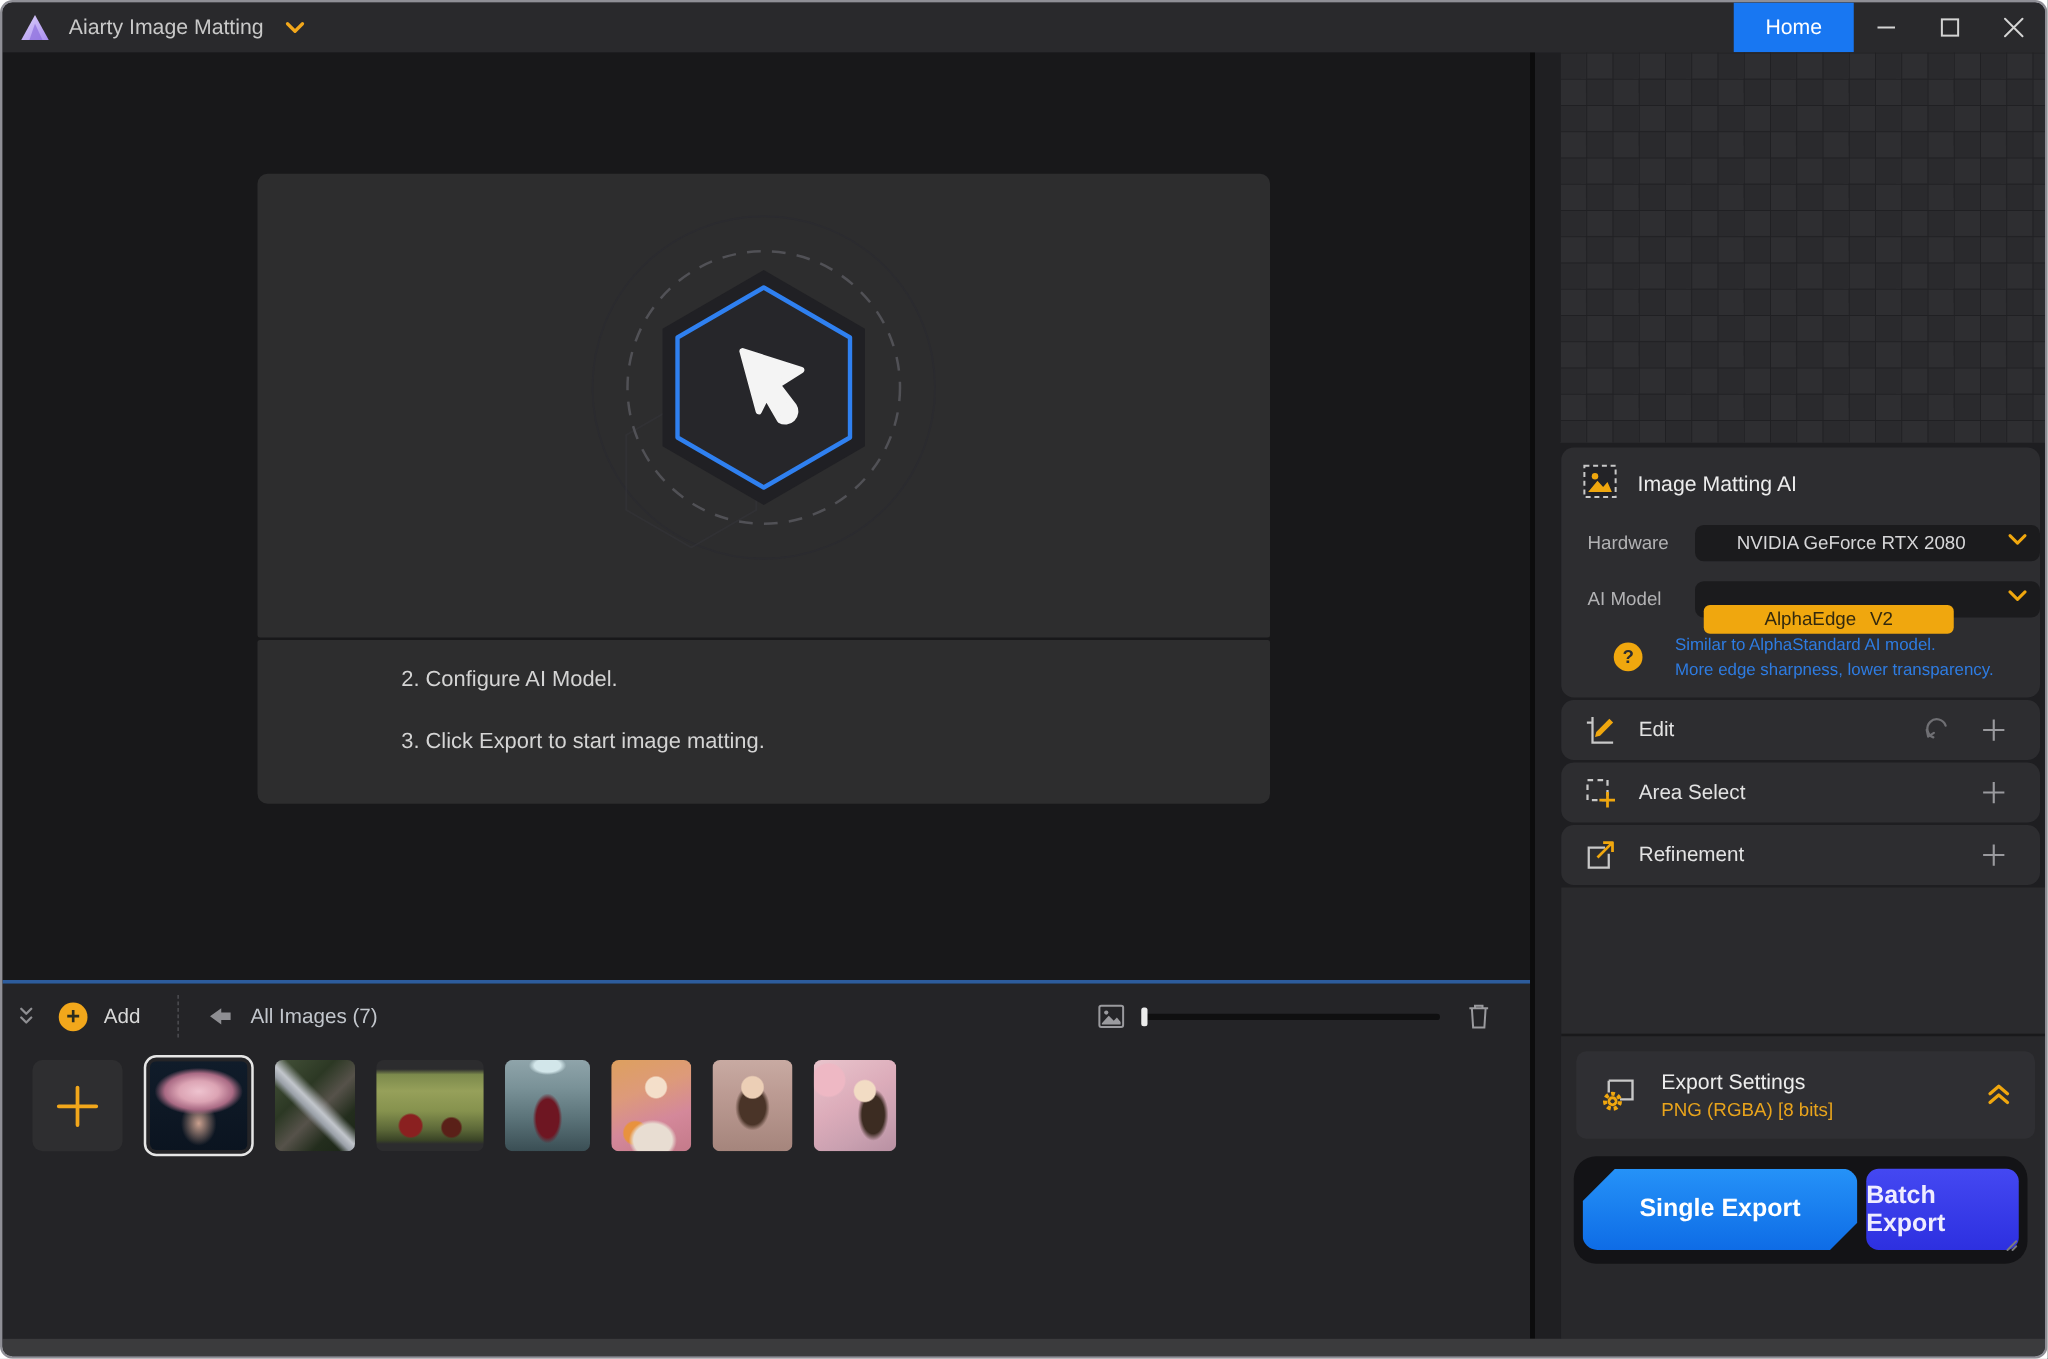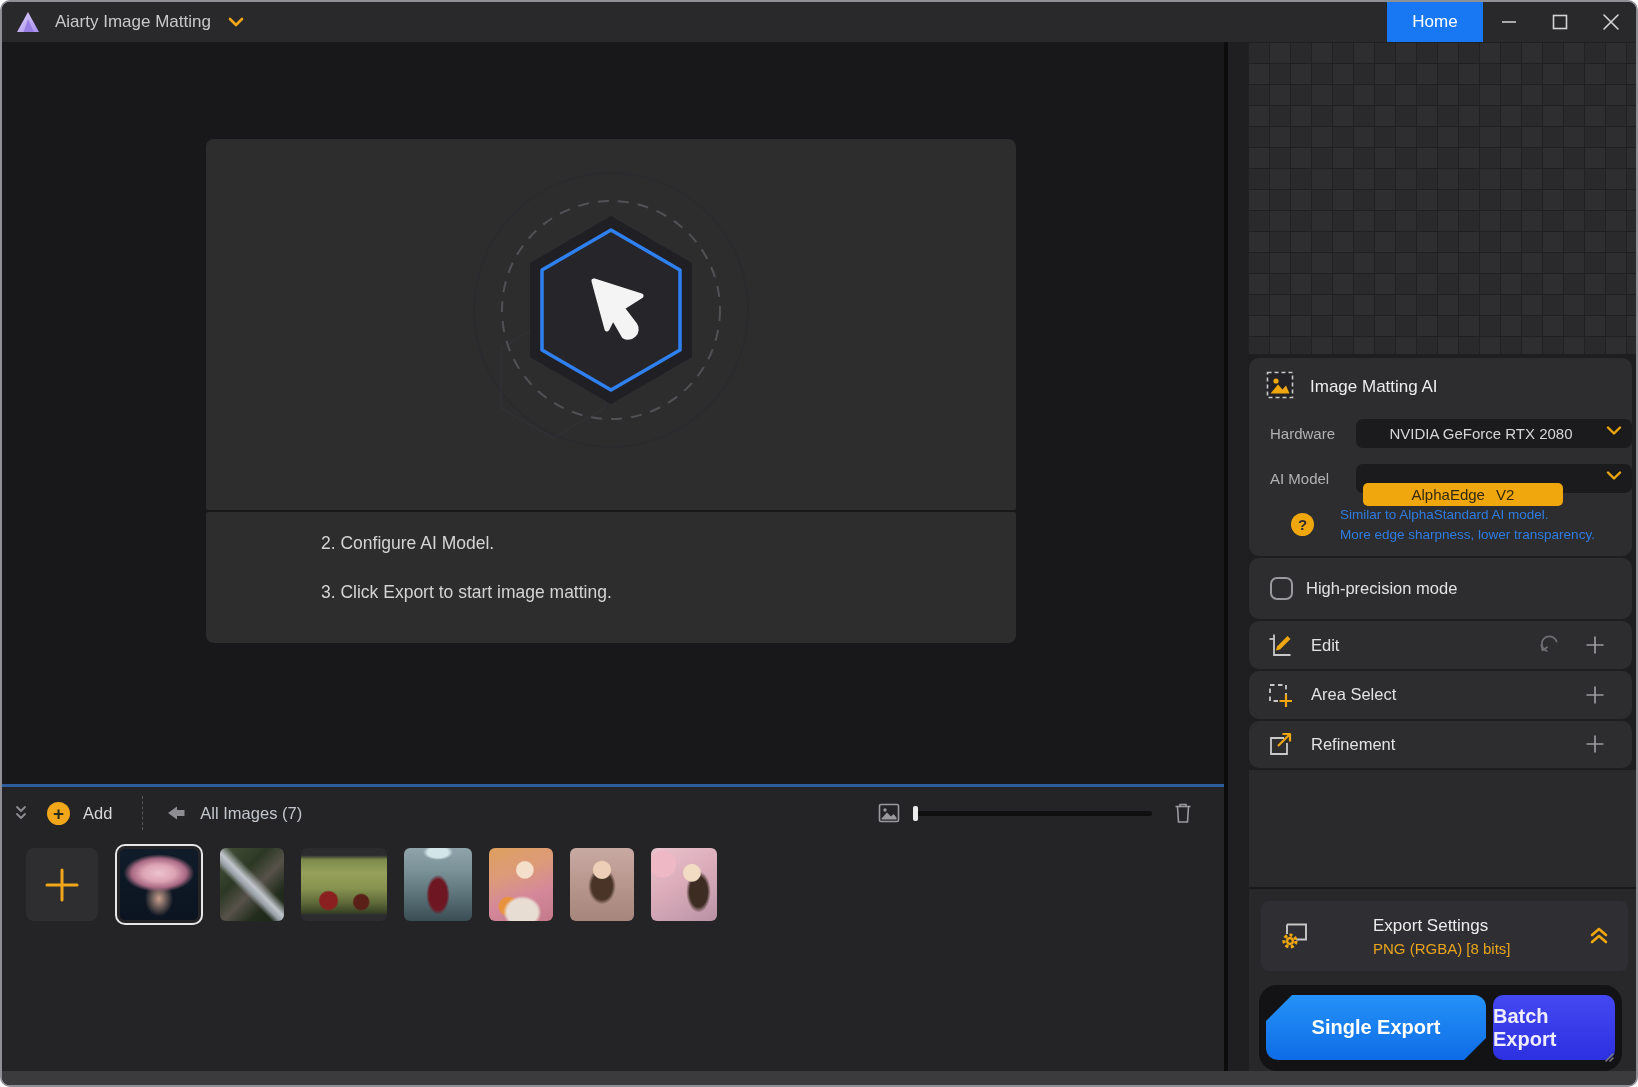--- a/index.html
+++ b/index.html
@@ -115,21 +115,21 @@
   .precision-label{margin-left:13px;font-size:16.5px;color:#e2e2e2;}
   .tool-row{height:48px;display:flex;align-items:center;cursor:pointer;}
   .tool-icon{margin-left:17px;display:flex;}
   .tool-label{margin-left:17px;font-size:16.5px;color:#e2e2e2;}
   .tool-right{margin-left:auto;margin-right:26px;display:flex;align-items:center;gap:22px;}
   .icon-btn{display:flex;cursor:pointer;}
 
   .panel-lower{flex:1;background:#2a2a2d;border-radius:0 0 0 0;margin:0 0 0 1px;display:flex;flex-direction:column;}
   .dock{margin-top:117px;border-top:2px solid #19191b;background:#28282b;flex:1;display:flex;flex-direction:column;}
   .export-card{margin:12px 8px 0 12px;height:70px;background:#2f2f33;border-radius:8px;
-               display:flex;align-items:center;padding:0 18px 0 16px;cursor:pointer;gap:44px;}
+               display:flex;align-items:center;padding:0 18px 0 16px;cursor:pointer;}
   .export-texts{margin-left:16px;display:flex;flex-direction:column;gap:4px;}
   .export-title{font-size:17px;color:#ececec;}
   .export-format{font-size:15px;color:#e9a41c;}
   .export-collapse{margin-left:auto;display:flex;cursor:pointer;}
   .export-dock{position:relative;margin:14px 14px 0 10px;height:86px;background:#131316;border-radius:18px;
                display:flex;gap:7px;padding:10px 7px 11px 7px;}
   .btn-single{flex:0 0 220px;background:linear-gradient(180deg,#2592f8 0%,#0e6ce6 100%);
               border-radius:12px;clip-path:polygon(26px 0,100% 0,100% calc(100% - 22px),calc(100% - 22px) 100%,0 100%,0 26px);
               display:flex;align-items:center;justify-content:center;color:#ffffff;font-size:20px;font-weight:bold;cursor:pointer;}
   .btn-batch{flex:1;background:linear-gradient(180deg,#4448f2 0%,#2d30e0 100%);border-radius:10px;
@@ -306,24 +306,20 @@
 
         <div class="note-row">
           <span class="help-circle">?</span>
           <div class="note-text">
             <div>Similar to AlphaStandard AI model.</div>
             <div>More edge sharpness, lower transparency.</div>
           </div>
         </div>
       </div>
 
-      <div class="sec row-precision">
-        <div class="checkbox"></div>
-        <span class="precision-label">High-precision mode</span>
-      </div>
 
       <div class="sec tool-row">
         <span class="tool-icon">
           <svg width="28" height="28" viewBox="0 0 28 28">
             <path d="M8 3.5 V24 H24.5" fill="none" stroke="#c8c8c8" stroke-width="1.8"></path>
             <path d="M3.5 8 H8" fill="none" stroke="#c8c8c8" stroke-width="1.8"></path>
             <path d="M21.5 5 L24.5 8 L14 18.5 L10 19.5 L11 15.5 Z" fill="#f0a70e"></path>
           </svg>
         </span>
         <span class="tool-label">Edit</span>

